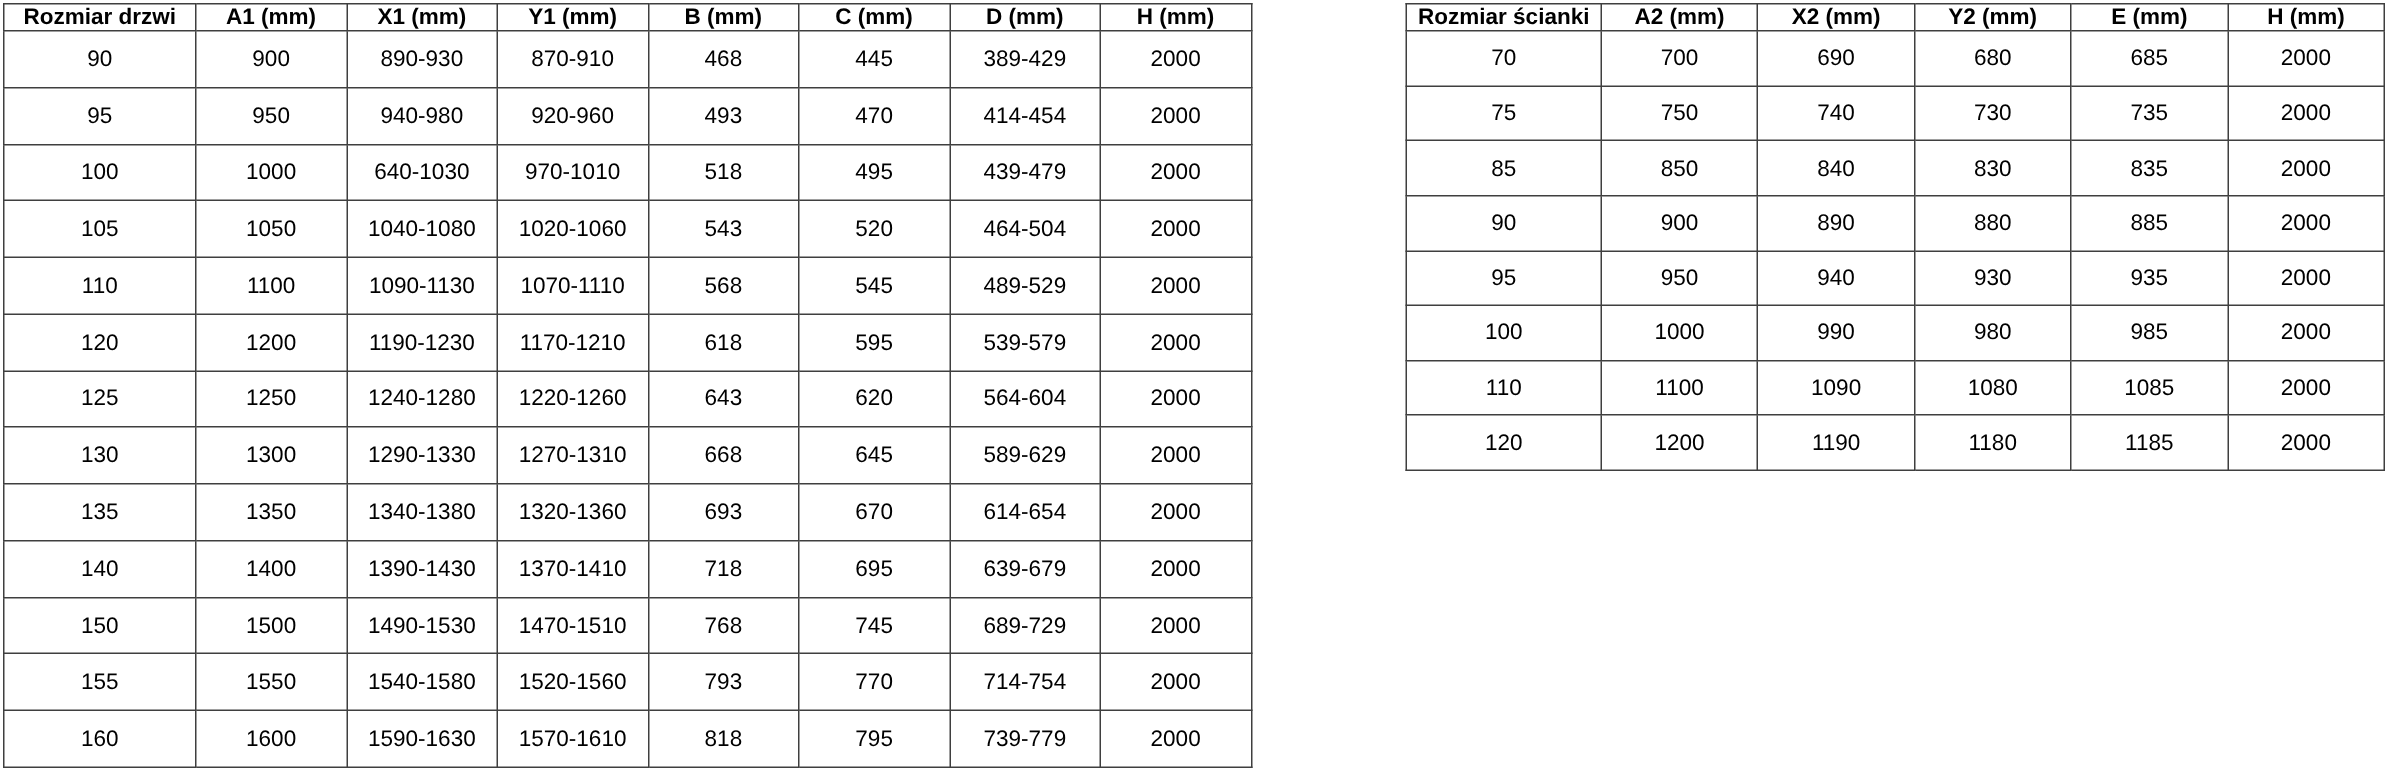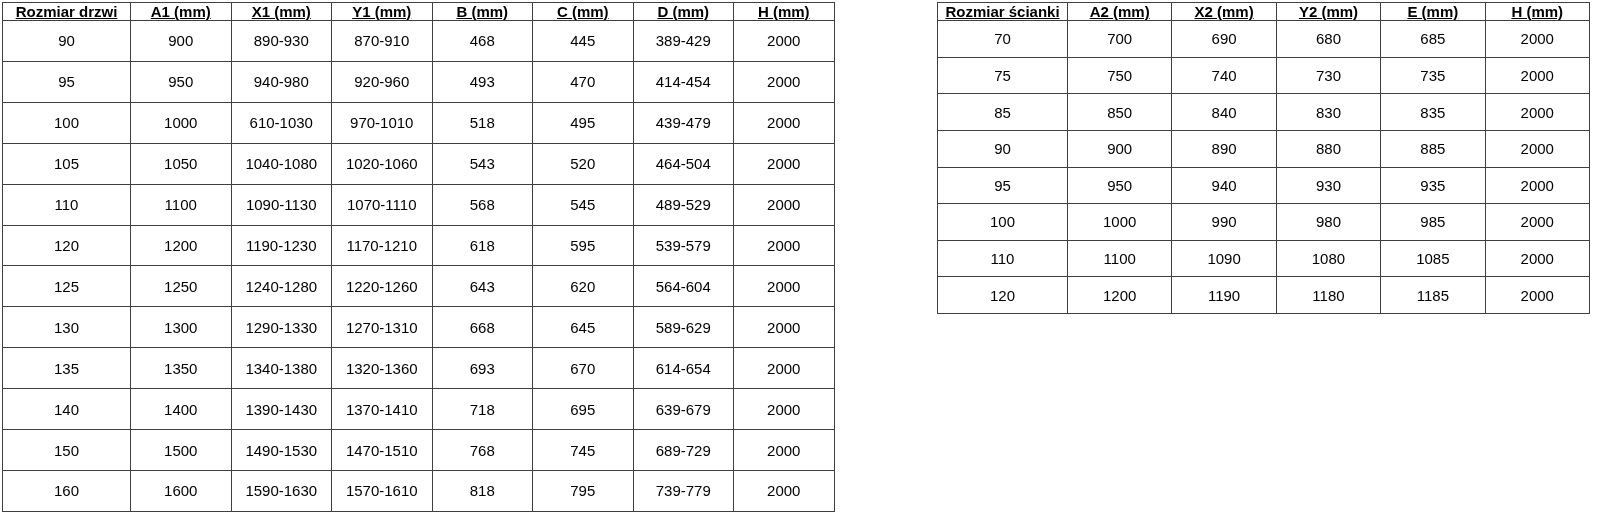--- a/index.html
+++ b/index.html
@@ -25,21 +25,20 @@
     border: 1px solid #3f3f3f;
     text-align: center;
     vertical-align: middle;
     font-size: 15px;
     padding: 0;
     overflow: hidden;
     white-space: nowrap;
   }
   .spec-table th {
     font-weight: bold;
-    text-decoration: underline;
   }
   .spec-table td {
     font-weight: normal;
   }
   #door-table {
     left: 2px;
     top: 2px;
     width: 831px;
     height: 510px;
   }
@@ -93,21 +92,21 @@
         <td>940-980</td>
         <td>920-960</td>
         <td>493</td>
         <td>470</td>
         <td>414-454</td>
         <td>2000</td>
       </tr>
       <tr>
         <td>100</td>
         <td>1000</td>
-        <td>610-1030</td>
+        <td>640-1030</td>
         <td>970-1010</td>
         <td>518</td>
         <td>495</td>
         <td>439-479</td>
         <td>2000</td>
       </tr>
       <tr>
         <td>105</td>
         <td>1050</td>
         <td>1040-1080</td>
@@ -178,20 +177,30 @@
         <td>2000</td>
       </tr>
       <tr>
         <td>150</td>
         <td>1500</td>
         <td>1490-1530</td>
         <td>1470-1510</td>
         <td>768</td>
         <td>745</td>
         <td>689-729</td>
+        <td>2000</td>
+      </tr>
+      <tr>
+        <td>155</td>
+        <td>1550</td>
+        <td>1540-1580</td>
+        <td>1520-1560</td>
+        <td>793</td>
+        <td>770</td>
+        <td>714-754</td>
         <td>2000</td>
       </tr>
       <tr>
         <td>160</td>
         <td>1600</td>
         <td>1590-1630</td>
         <td>1570-1610</td>
         <td>818</td>
         <td>795</td>
         <td>739-779</td>

